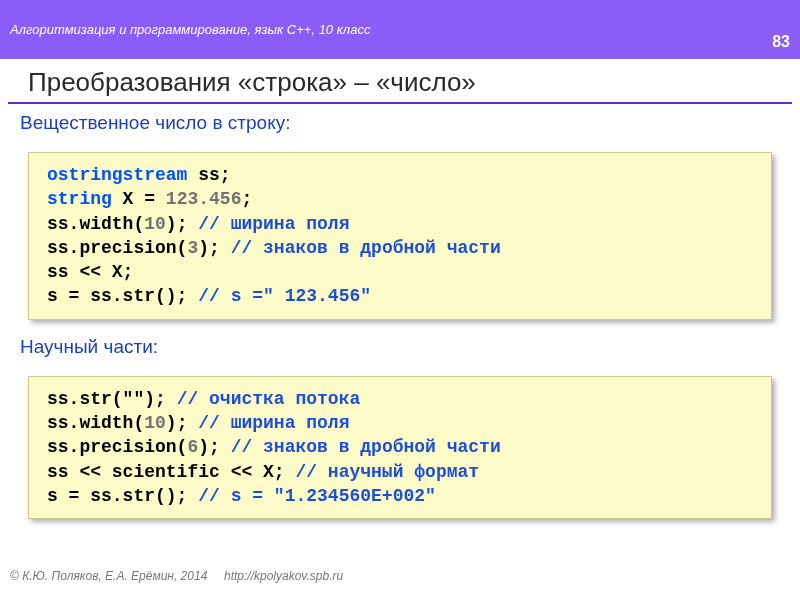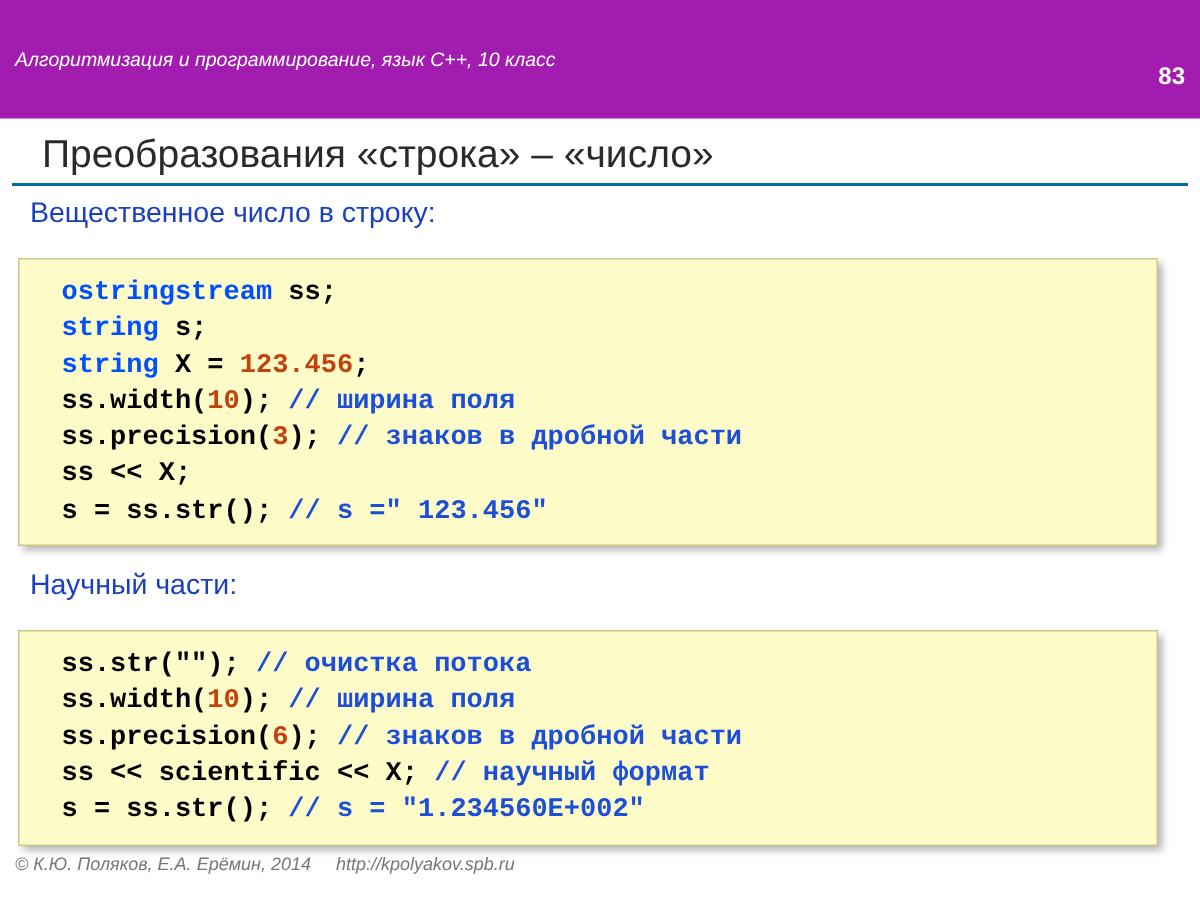--- a/index.html
+++ b/index.html
@@ -5,60 +5,60 @@
   body {
     margin: 0;
     padding: 0;
     width: 800px;
     height: 600px;
     font-family: Arial, sans-serif;
     background: #fff;
     position: relative;
   }
   .header {
-    background: #a21caf;
+    background: #8b5cf6;
     color: #fff;
-    padding: 18px 10px;
+    padding: 8px 10px;
     font-size: 13px;
     font-style: italic;
     display: flex;
     justify-content: space-between;
     align-items: center;
   }
   .page-num {
     font-style: normal;
     font-weight: bold;
     font-size: 16px;
     margin-top: 25px;
   }
   .title {
     font-size: 26px;
     color: #2a2a2a;
     padding: 8px 20px 4px 20px;
-    border-bottom: 2px solid #0369a1;
+    border-bottom: 2px solid #6d28d9;
     margin: 0 8px;
   }
   .section-label {
     color: #1a3fbf;
     font-size: 19px;
     padding: 8px 20px 18px 20px;
   }
   .code-box {
-    margin: 0 28px 8px 12px;
+    margin: 0 28px 8px 28px;
     background: #fdfcc9;
     border: 1px solid #c8c88a;
     box-shadow: 3px 3px 5px rgba(0,0,0,0.3);
-    padding: 10px 28px;
+    padding: 10px 18px;
     font-family: "Courier New", monospace;
     font-size: 18px;
     line-height: 1.35;
     font-weight: bold;
   }
   .kw-blue { color: #0050ff; }
-  .kw-num { color: #c2410c; }
+  .kw-num { color: #737373; }
   .kw-comment { color: #1d4ed8; }
   .kw-black { color: #000; }
   .footer {
     position: absolute;
     bottom: 17px;
     left: 10px;
     font-size: 12px;
     font-style: italic;
     color: #777;
   }
@@ -70,21 +70,20 @@
   <span>Алгоритмизация и программирование, язык C++, 10 класс</span>
   <span class="page-num">83</span>
 </div>
 
 <div class="title">Преобразования «строка» – «число»</div>
 
 <div class="section-label">Вещественное число в строку:</div>
 
 <div class="code-box">
   <div><span class="kw-blue">ostringstream</span><span class="kw-black"> ss;</span></div>
-  <div><span class="kw-blue">string</span><span class="kw-black"> s;</span></div>
   <div><span class="kw-blue">string</span><span class="kw-black"> X = </span><span class="kw-num">123.456</span><span class="kw-black">;</span></div>
   <div><span class="kw-black">ss.width(</span><span class="kw-num">10</span><span class="kw-black">);     </span><span class="kw-comment">// ширина поля</span></div>
   <div><span class="kw-black">ss.precision(</span><span class="kw-num">3</span><span class="kw-black">); </span><span class="kw-comment">// знаков в дробной части</span></div>
   <div><span class="kw-black">ss &lt;&lt; X;</span></div>
   <div><span class="kw-black">s = ss.str();     </span><span class="kw-comment">// s ="   123.456"</span></div>
 </div>
 
 <div class="section-label">Научный части:</div>
 
 <div class="code-box">

